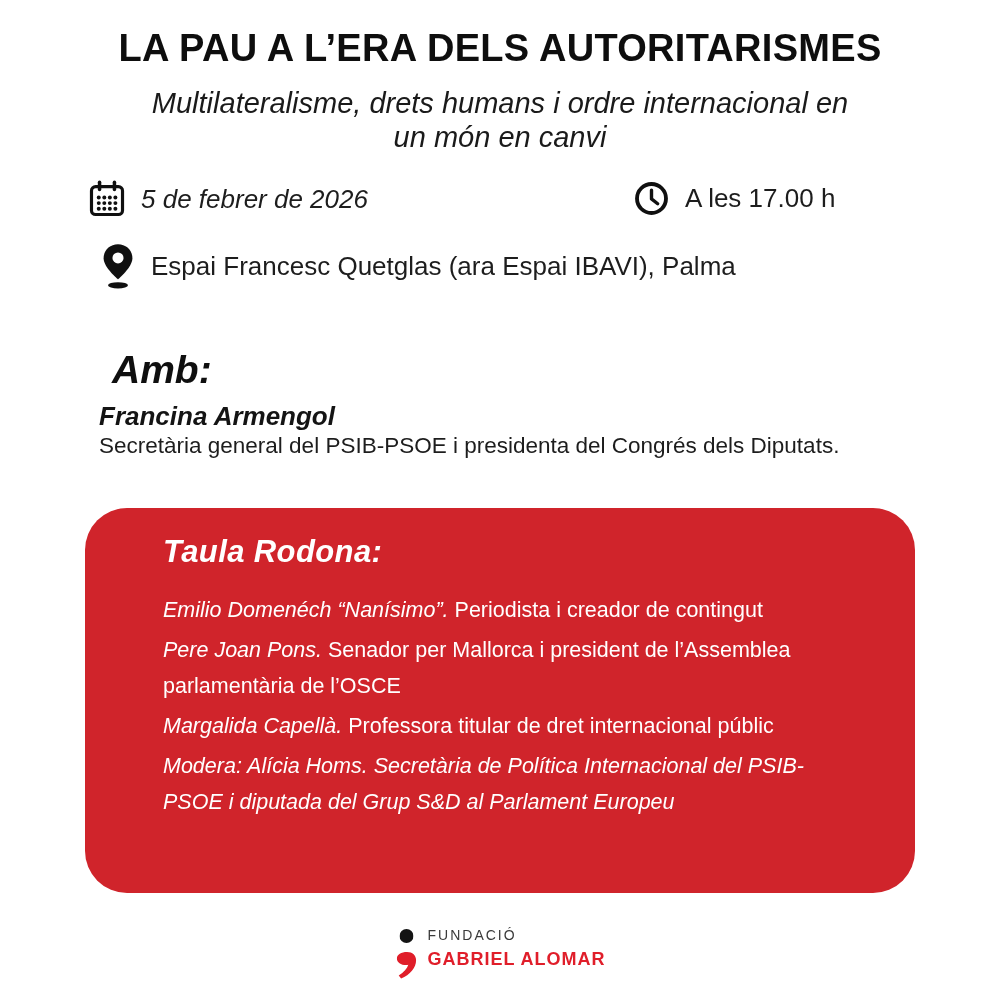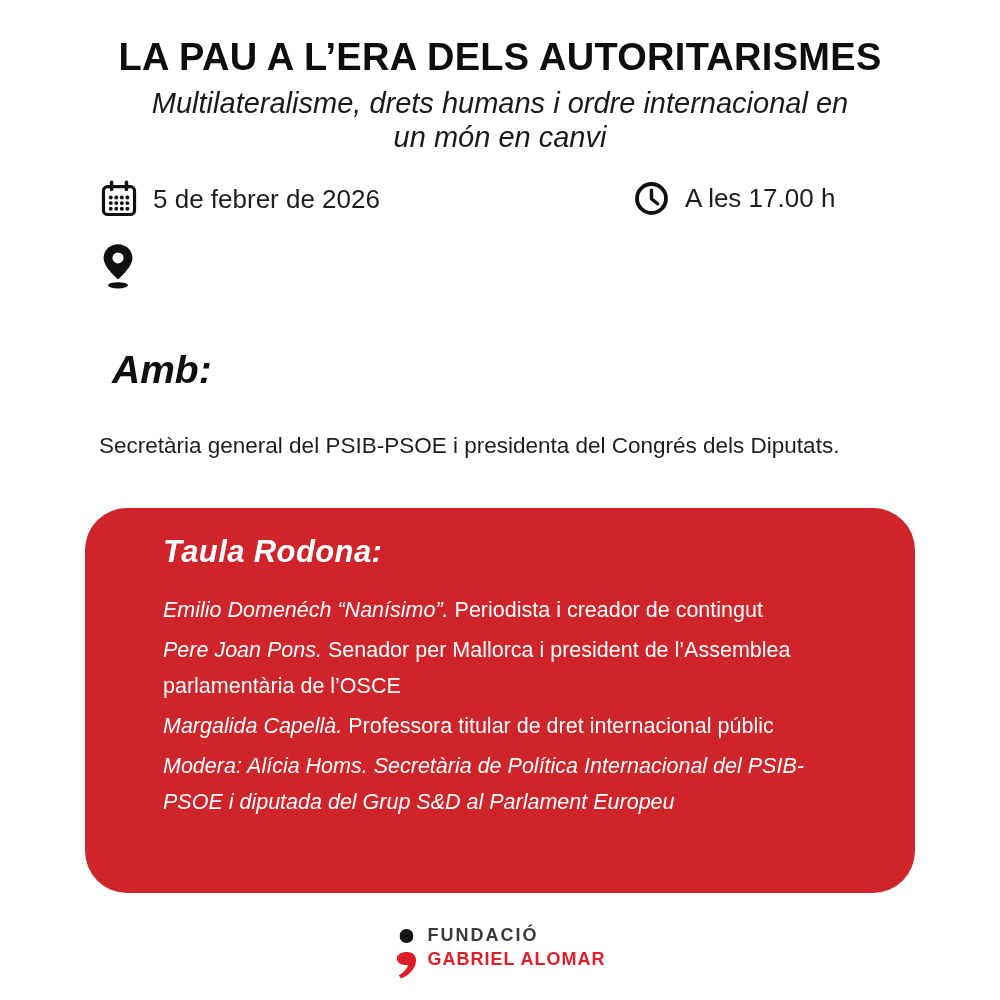--- a/index.html
+++ b/index.html
@@ -9,21 +9,21 @@
     width: 1000px;
     height: 1000px;
     background: #ffffff;
     overflow: hidden;
     font-family: "Liberation Sans", sans-serif;
     color: #161616;
   }
 
   .title {
     position: absolute;
-    top: 36px; left: 0; right: 0;
+    top: 27px; left: 0; right: 0;
     margin: 0;
     text-align: center;
     font-size: 38px;
     font-weight: 800;
     letter-spacing: 0.3px;
     color: #0e0e0e;
   }
 
   .subtitle {
     position: absolute;
@@ -40,21 +40,21 @@
 
   .meta {
     position: absolute;
     display: flex;
     align-items: center;
     gap: 15px;
     font-size: 26px;
     color: #1d1d1d;
     white-space: nowrap;
   }
-  .date-block { top: 180px; left: 100px; }
+  .date-block { top: 180px; left: 88px; font-style: italic; }
   .time-block { top: 180px; left: 633px; }
   .location-block { top: 244px; left: 100px; }
   .meta .icon { display: inline-flex; flex: 0 0 auto; }
 
   .amb-heading {
     position: absolute;
     top: 348px; left: 112px;
     font-size: 39px;
     font-weight: 700;
     font-style: italic;
@@ -116,22 +116,22 @@
     display: flex;
     flex-direction: column;
     align-items: center;
     justify-content: flex-start;
     width: 24px;
     padding-top: 5px;
     gap: 5px;
   }
   .logo-text { white-space: nowrap; }
   .org-line1 {
-    font-size: 18px;
-    font-weight: 700;
+    font-size: 14px;
+    font-weight: 400;
     letter-spacing: 2px;
     color: #3a3a3a;
     line-height: 23px;
   }
   .org-line2 {
     font-size: 18px;
     font-weight: 700;
     letter-spacing: 1px;
     color: #e01e2a;
     line-height: 24px;
@@ -181,23 +181,25 @@
   </div>
 
   <div class="meta location-block">
     <span class="icon">
       <svg width="36" height="45" viewBox="0 0 26 32" aria-hidden="true">
         <path d="M13 0 C7 0 2.6 4.5 2.6 10 C2.6 16.6 13 25.2 13 25.2 C13 25.2 23.4 16.6 23.4 10 C23.4 4.5 19 0 13 0 Z" fill="#101010"></path>
         <circle cx="13" cy="9.8" r="4" fill="#ffffff"></circle>
         <ellipse cx="13" cy="29.6" rx="7.2" ry="2.3" fill="#101010"></ellipse>
       </svg>
     </span>
+    <span>Espai Francesc Quetglas (ara Espai IBAVI), Palma</span>
   </div>
 
   <div class="amb-heading">Amb:</div>
+  <div class="speaker-name">Francina Armengol</div>
   <div class="speaker-role">Secretària general del PSIB-PSOE i presidenta del Congrés dels Diputats.</div>
 
   <section class="panel" style="background: rgb(208, 36, 43); color: rgb(255, 255, 255);">
     <h2 class="panel-heading">Taula Rodona:</h2>
 
     <p class="panel-entry">
       <strong>Emilio Domenéch “Nanísimo”.</strong>
       <span>Periodista i creador de contingut</span>
     </p>
 

